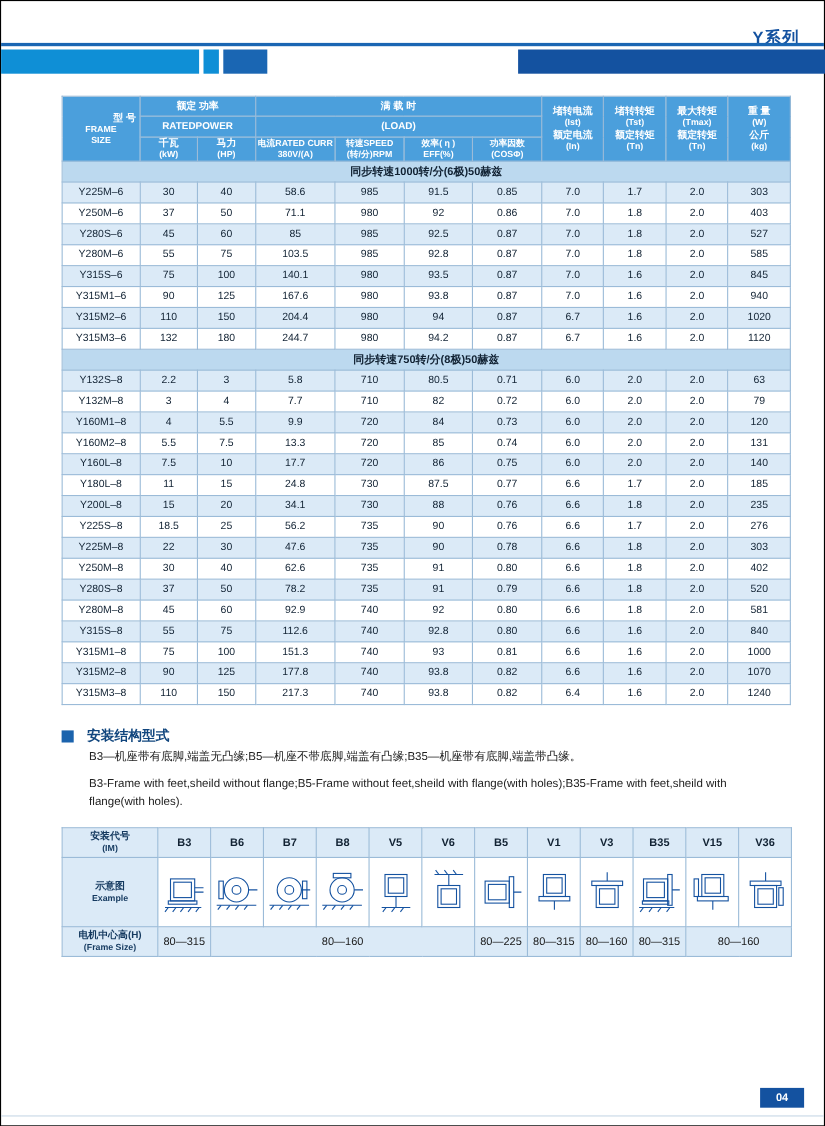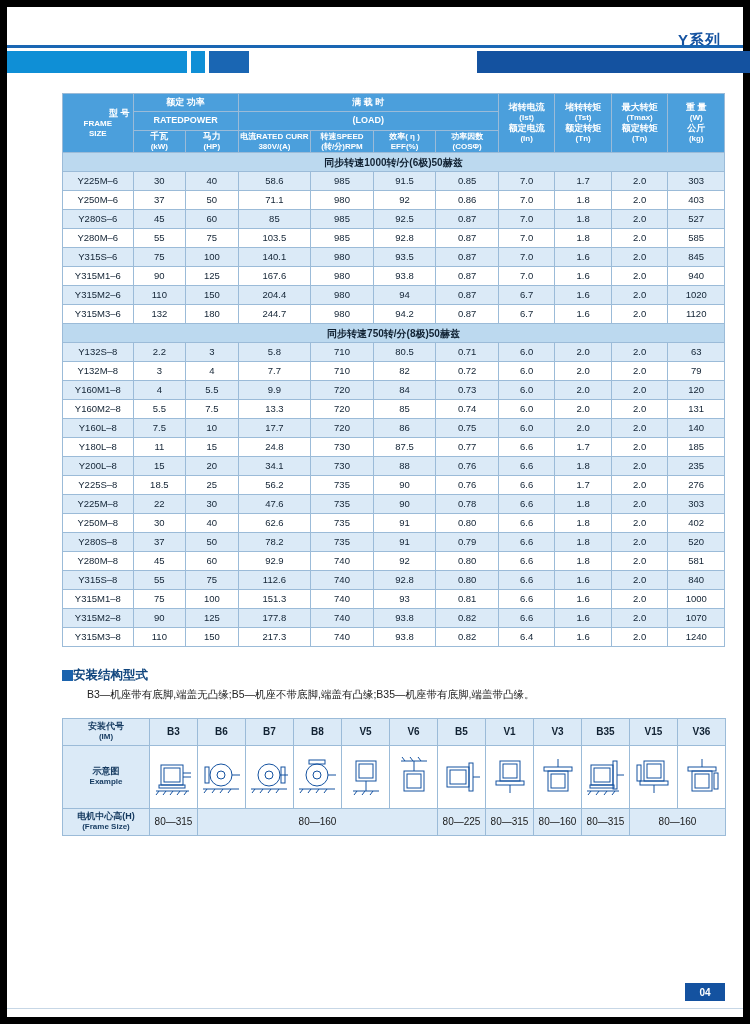--- a/index.html
+++ b/index.html
@@ -9,21 +9,21 @@
     font-family:"Liberation Sans","DejaVu Sans",sans-serif;
     font-size:11px;
     color:#1a1a1a;
     position:relative;
     overflow:hidden;
   }
   .page{
     position:relative;
     width:750px;height:1024px;
     box-sizing:border-box;
-    border:7px solid #000000;
+    border:1px solid #000000;
     background:#fff;
   }
   
   .hdr{
     position:relative;
     height:72px;
   }
   .hdr-title{
     position:absolute;right:22px;top:24px;
     font-size:15px;font-weight:bold;color:#1452a0;
@@ -71,21 +71,21 @@
     font-weight:bold;
     font-size:10px;
     height:19px;
     color:#0d3c6e;
   }
   .cn{font-size:9px;padding-left:43px;}
   .small{font-size:8px;}
   
   .sec-head{
     margin:20px 0 0 55px;
-    display:flex;align-items:center;gap:0;
+    display:flex;align-items:center;gap:12px;
   }
   .sec-sq{width:11px;height:11px;background:#1b63ad;display:inline-block;}
   .sec-txt{font-size:12.5px;font-weight:bold;color:#11467e;}
   .para{
     margin:7px 0 0 80px;
     font-size:10.5px;
     line-height:1.65;
     color:#222;
     max-width:600px;
   }
@@ -539,20 +539,21 @@
           </tr>
         </tbody>
     </table>
   </div>
 
   <div class="sec-head">
     <span class="sec-sq"></span>
     <span class="sec-txt">安装结构型式</span>
   </div>
   <div class="para" style="margin-top:2px">B3—机座带有底脚,端盖无凸缘;B5—机座不带底脚,端盖有凸缘;B35—机座带有底脚,端盖带凸缘。</div>
+  <div class="para" style="margin-top:6px">B3-Frame with feet,sheild without flange;B5-Frame without feet,sheild with flange(with holes);B35-Frame with feet,sheild with flange(with holes).</div>
 
   <div class="mnt-wrap">
     <table class="mnt">
       <colgroup>
         <col style="width:87px">
         <col style="width:48px">
           <col style="width:48px">
           <col style="width:48px">
         <col style="width:48px">
           <col style="width:48px">

